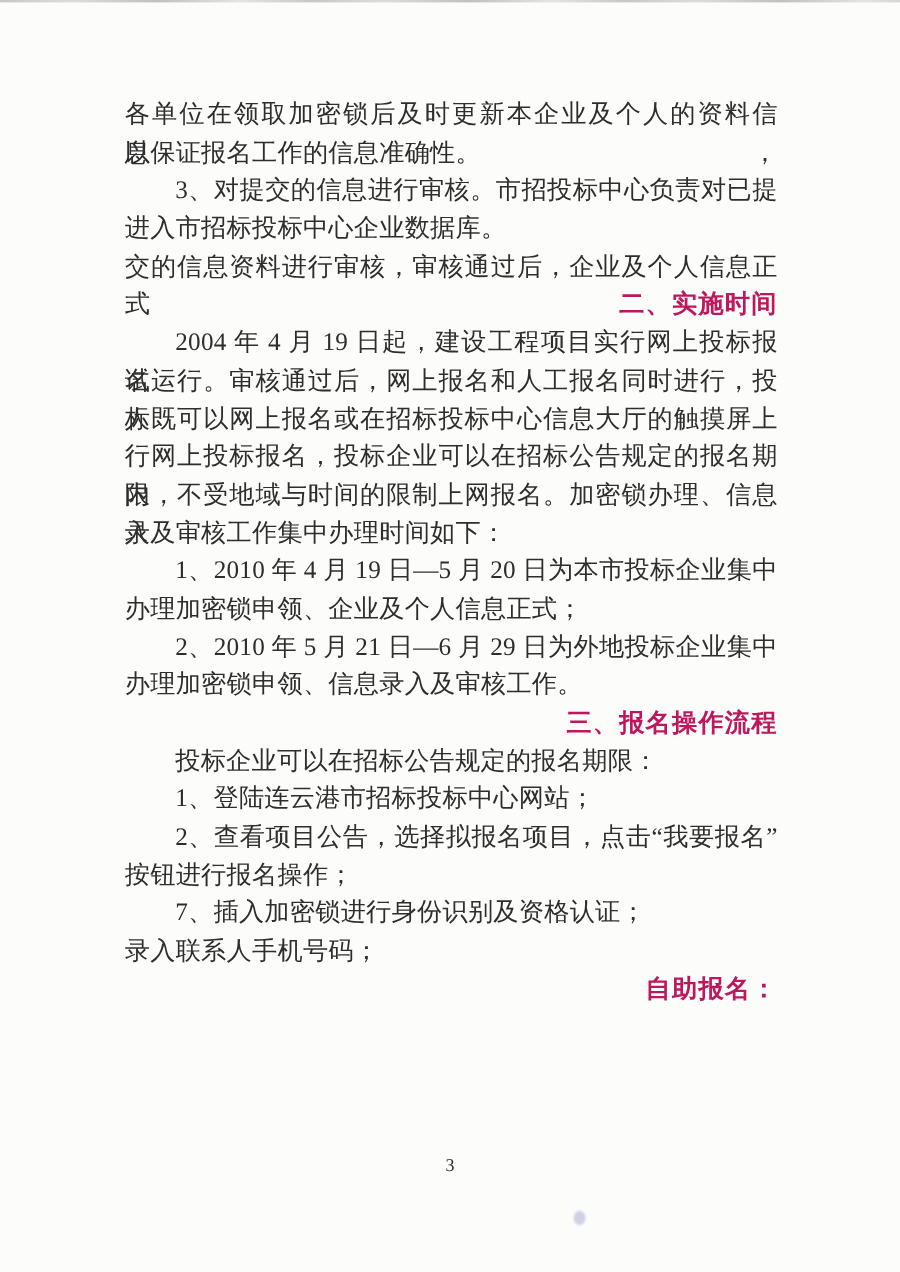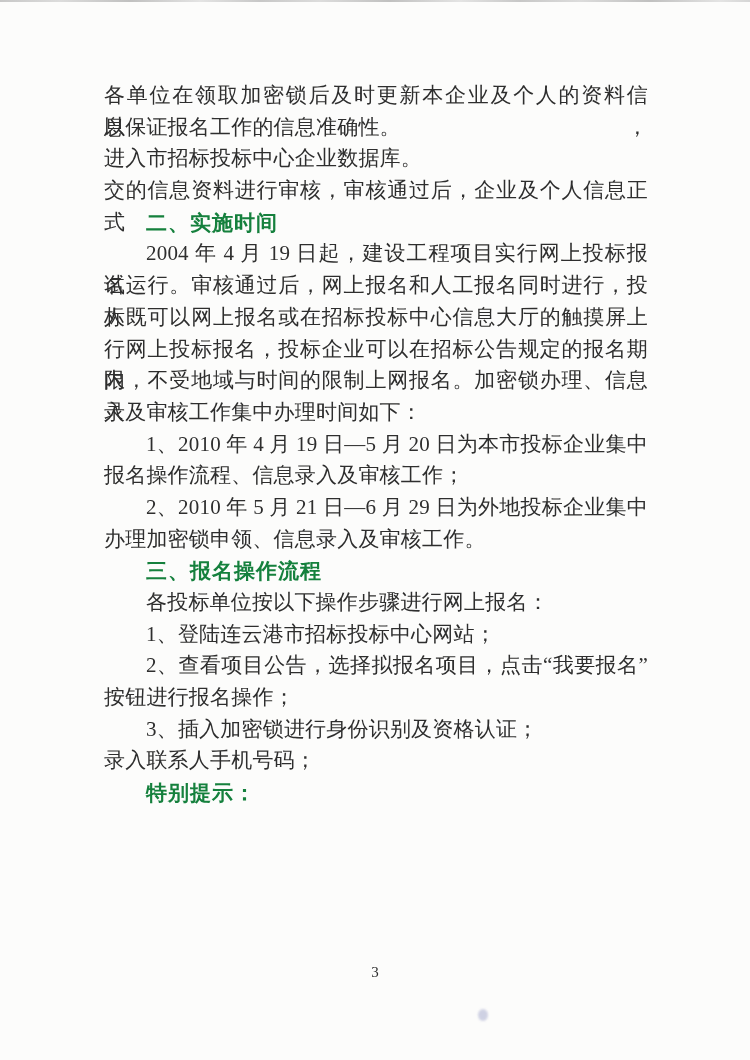--- a/index.html
+++ b/index.html
@@ -43,22 +43,23 @@
   
   .fill {
     white-space: normal;
     text-align: justify;
     text-align-last: justify;
   }
   .ind { text-indent: 42px; }
   .hd {
     font-family: "Liberation Sans", "DejaVu Sans", sans-serif;
     font-weight: 700;
-    color: #15803d;
+    color: #be185d;
     letter-spacing: 1px;
+    text-align: right;
   }
   .pagenum {
     position: absolute;
     top: 964px;
     left: 0;
     width: 100%;
     text-align: center;
     font-size: 15px;
     color: #2e2e2e;
     font-family: "Liberation Serif", "DejaVu Serif", serif;
@@ -79,40 +80,41 @@
 </head>
 <body>
 
 <div class="page">
 
   <div class="scan-edge"></div>
 
   <div class="content">
     <div class="line fill">各单位在领取加密锁后及时更新本企业及个人的资料信息，</div>
     <div class="line">以保证报名工作的信息准确性。</div>
+    <div class="line fill ind">3、对提交的信息进行审核。市招投标中心负责对已提</div>
     <div class="line">进入市招标投标中心企业数据库。</div>
     <div class="line fill">交的信息资料进行审核，审核通过后，企业及个人信息正式</div>
     <div class="line ind hd">二、实施时间</div>
     <div class="line fill ind">2004 年 4 月 19 日起，建设工程项目实行网上投标报名</div>
     <div class="line fill">试运行。审核通过后，网上报名和人工报名同时进行，投标</div>
     <div class="line fill">人既可以网上报名或在招标投标中心信息大厅的触摸屏上</div>
     <div class="line fill">行网上投标报名，投标企业可以在招标公告规定的报名期限</div>
     <div class="line fill">内，不受地域与时间的限制上网报名。加密锁办理、信息录</div>
     <div class="line">入及审核工作集中办理时间如下：</div>
     <div class="line fill ind">1、2010 年 4 月 19 日—5 月 20 日为本市投标企业集中</div>
-    <div class="line">报名操作流程、信息录入及审核工作；</div>
+    <div class="line">办理加密锁申领、企业及个人信息正式；</div>
     <div class="line fill ind">2、2010 年 5 月 21 日—6 月 29 日为外地投标企业集中</div>
     <div class="line">办理加密锁申领、信息录入及审核工作。</div>
     <div class="line ind hd">三、报名操作流程</div>
-    <div class="line ind">各投标单位按以下操作步骤进行网上报名：</div>
+    <div class="line ind">投标企业可以在招标公告规定的报名期限：</div>
     <div class="line ind">1、登陆连云港市招标投标中心网站；</div>
     <div class="line fill ind">2、查看项目公告，选择拟报名项目，点击“我要报名”</div>
     <div class="line">按钮进行报名操作；</div>
-    <div class="line ind">3、插入加密锁进行身份识别及资格认证；</div>
+    <div class="line ind">7、插入加密锁进行身份识别及资格认证；</div>
     <div class="line">录入联系人手机号码；</div>
-    <div class="line ind hd">特别提示：</div>
+    <div class="line ind hd">自助报名：</div>
   </div>
 
   <div class="pagenum">3</div>
 
   <div class="scan-dot"></div>
 
 </div>
 
 </body></html>

